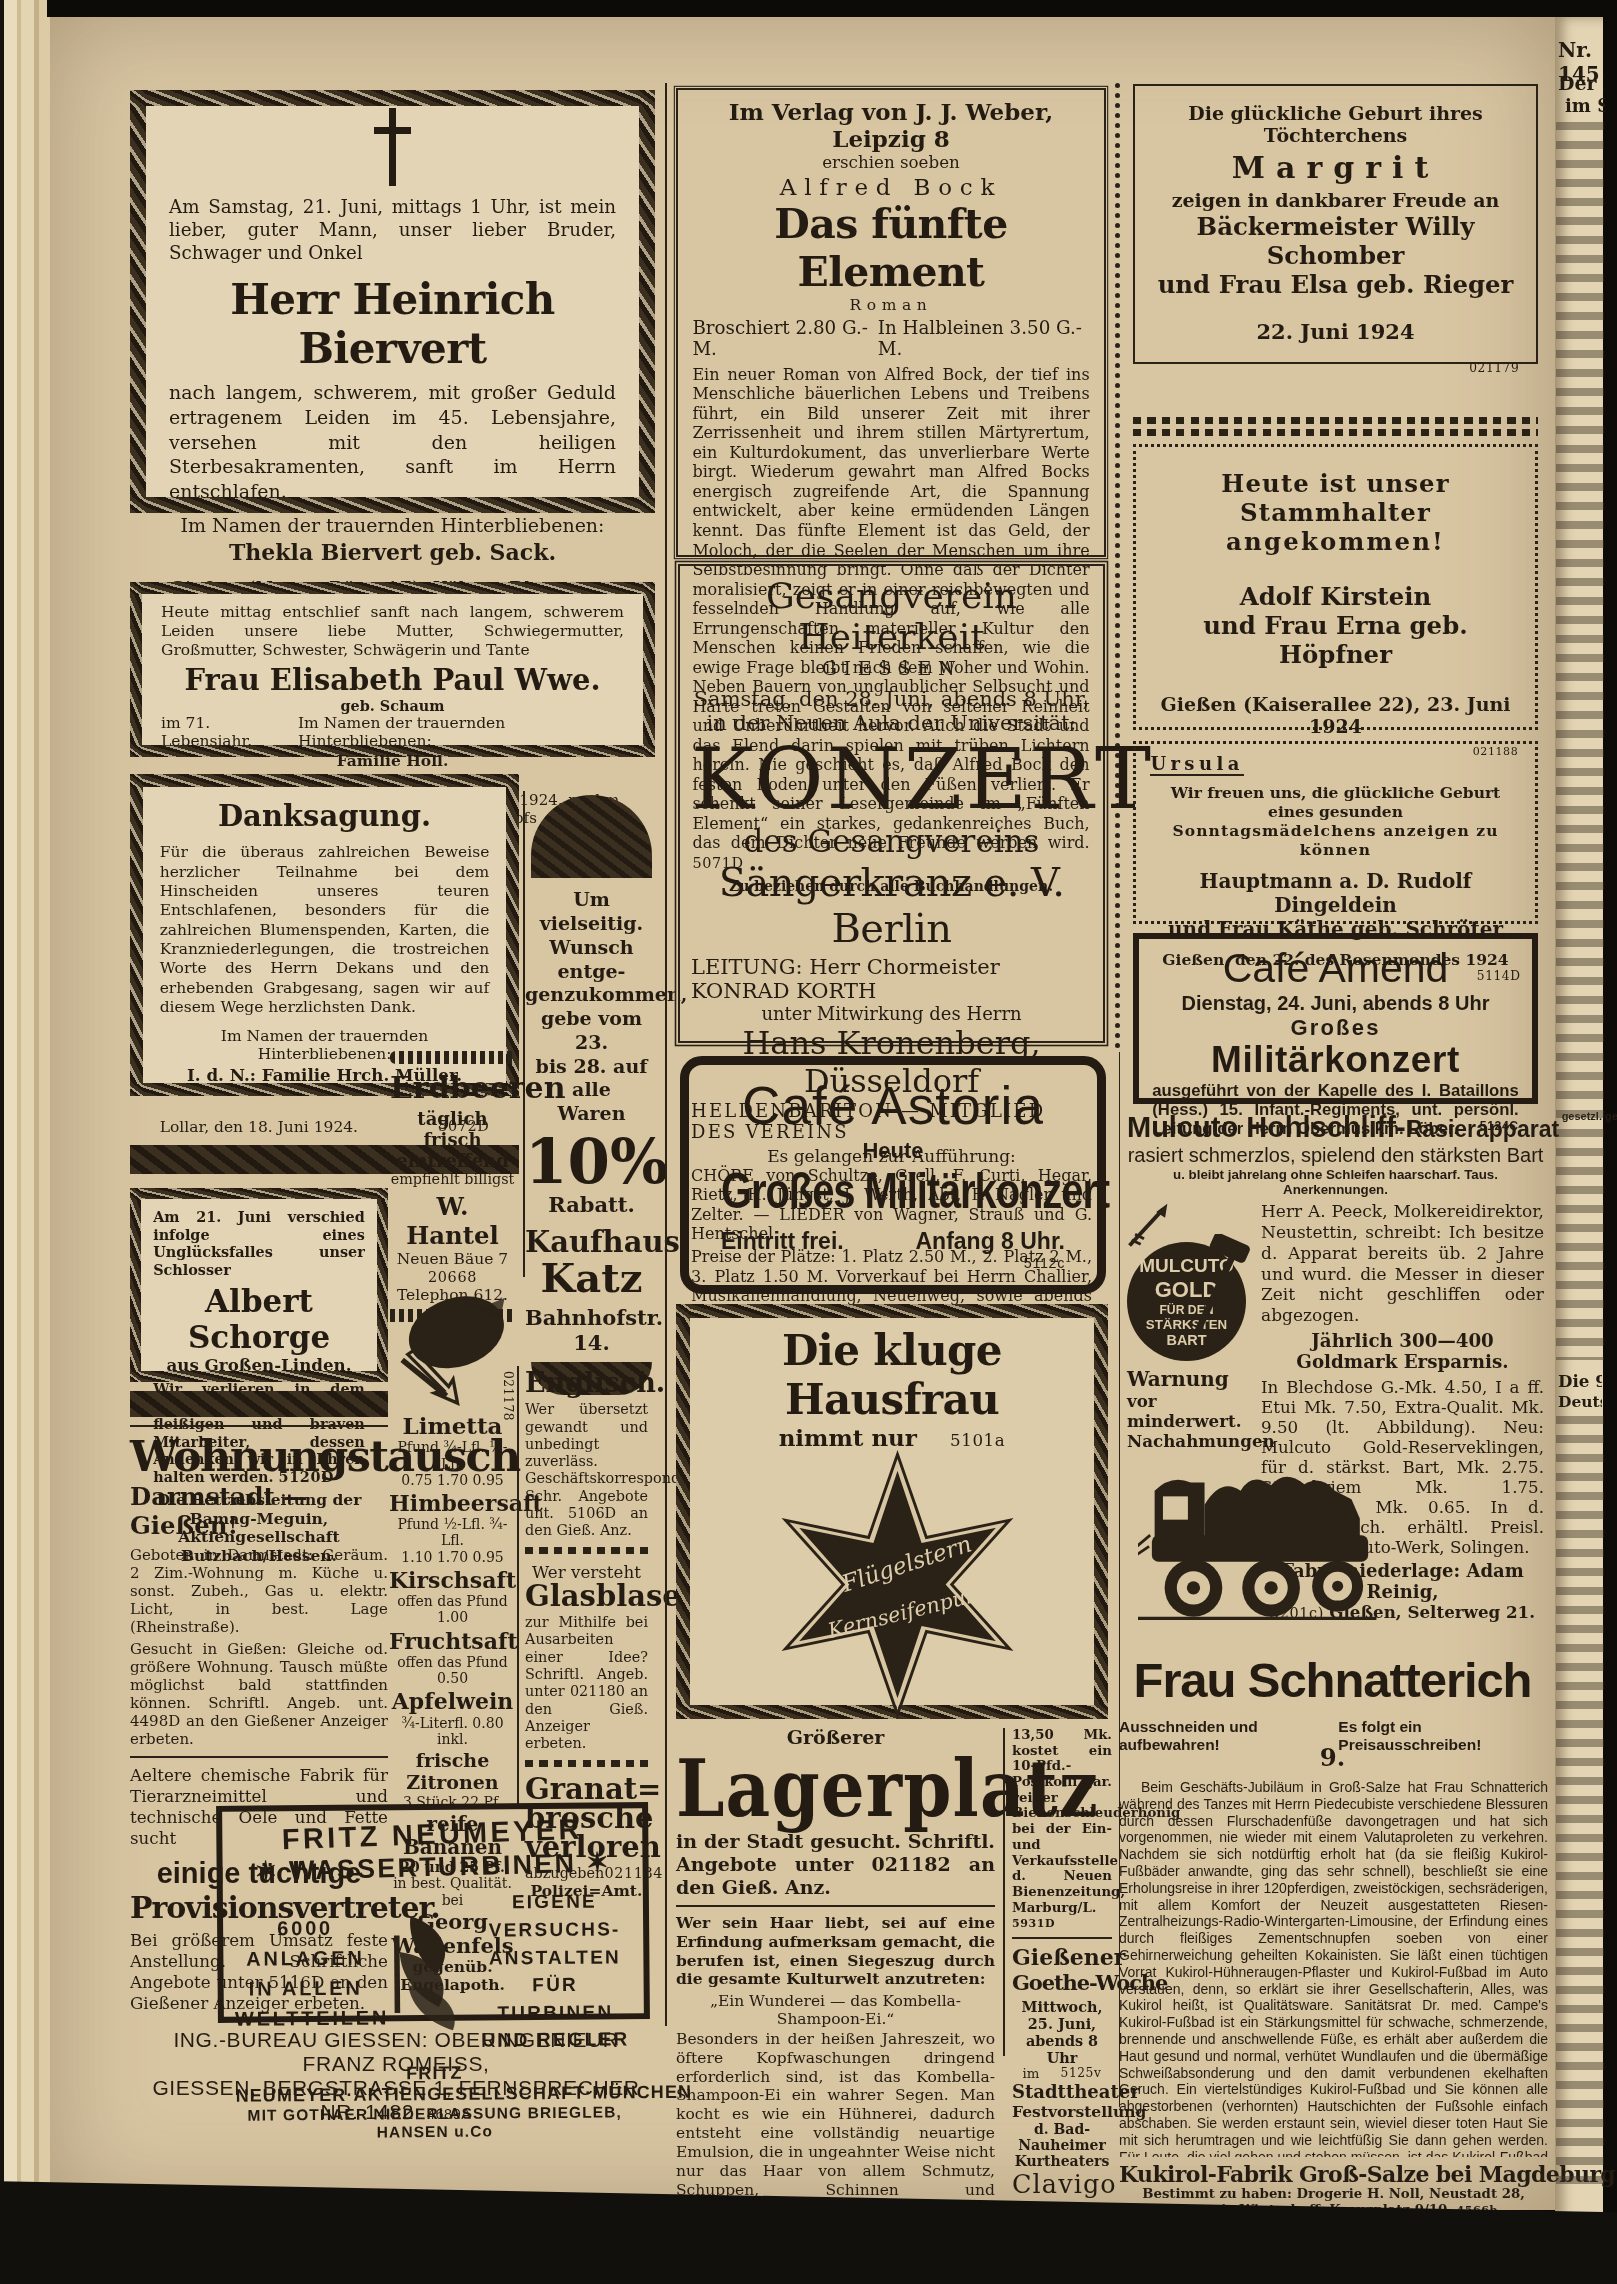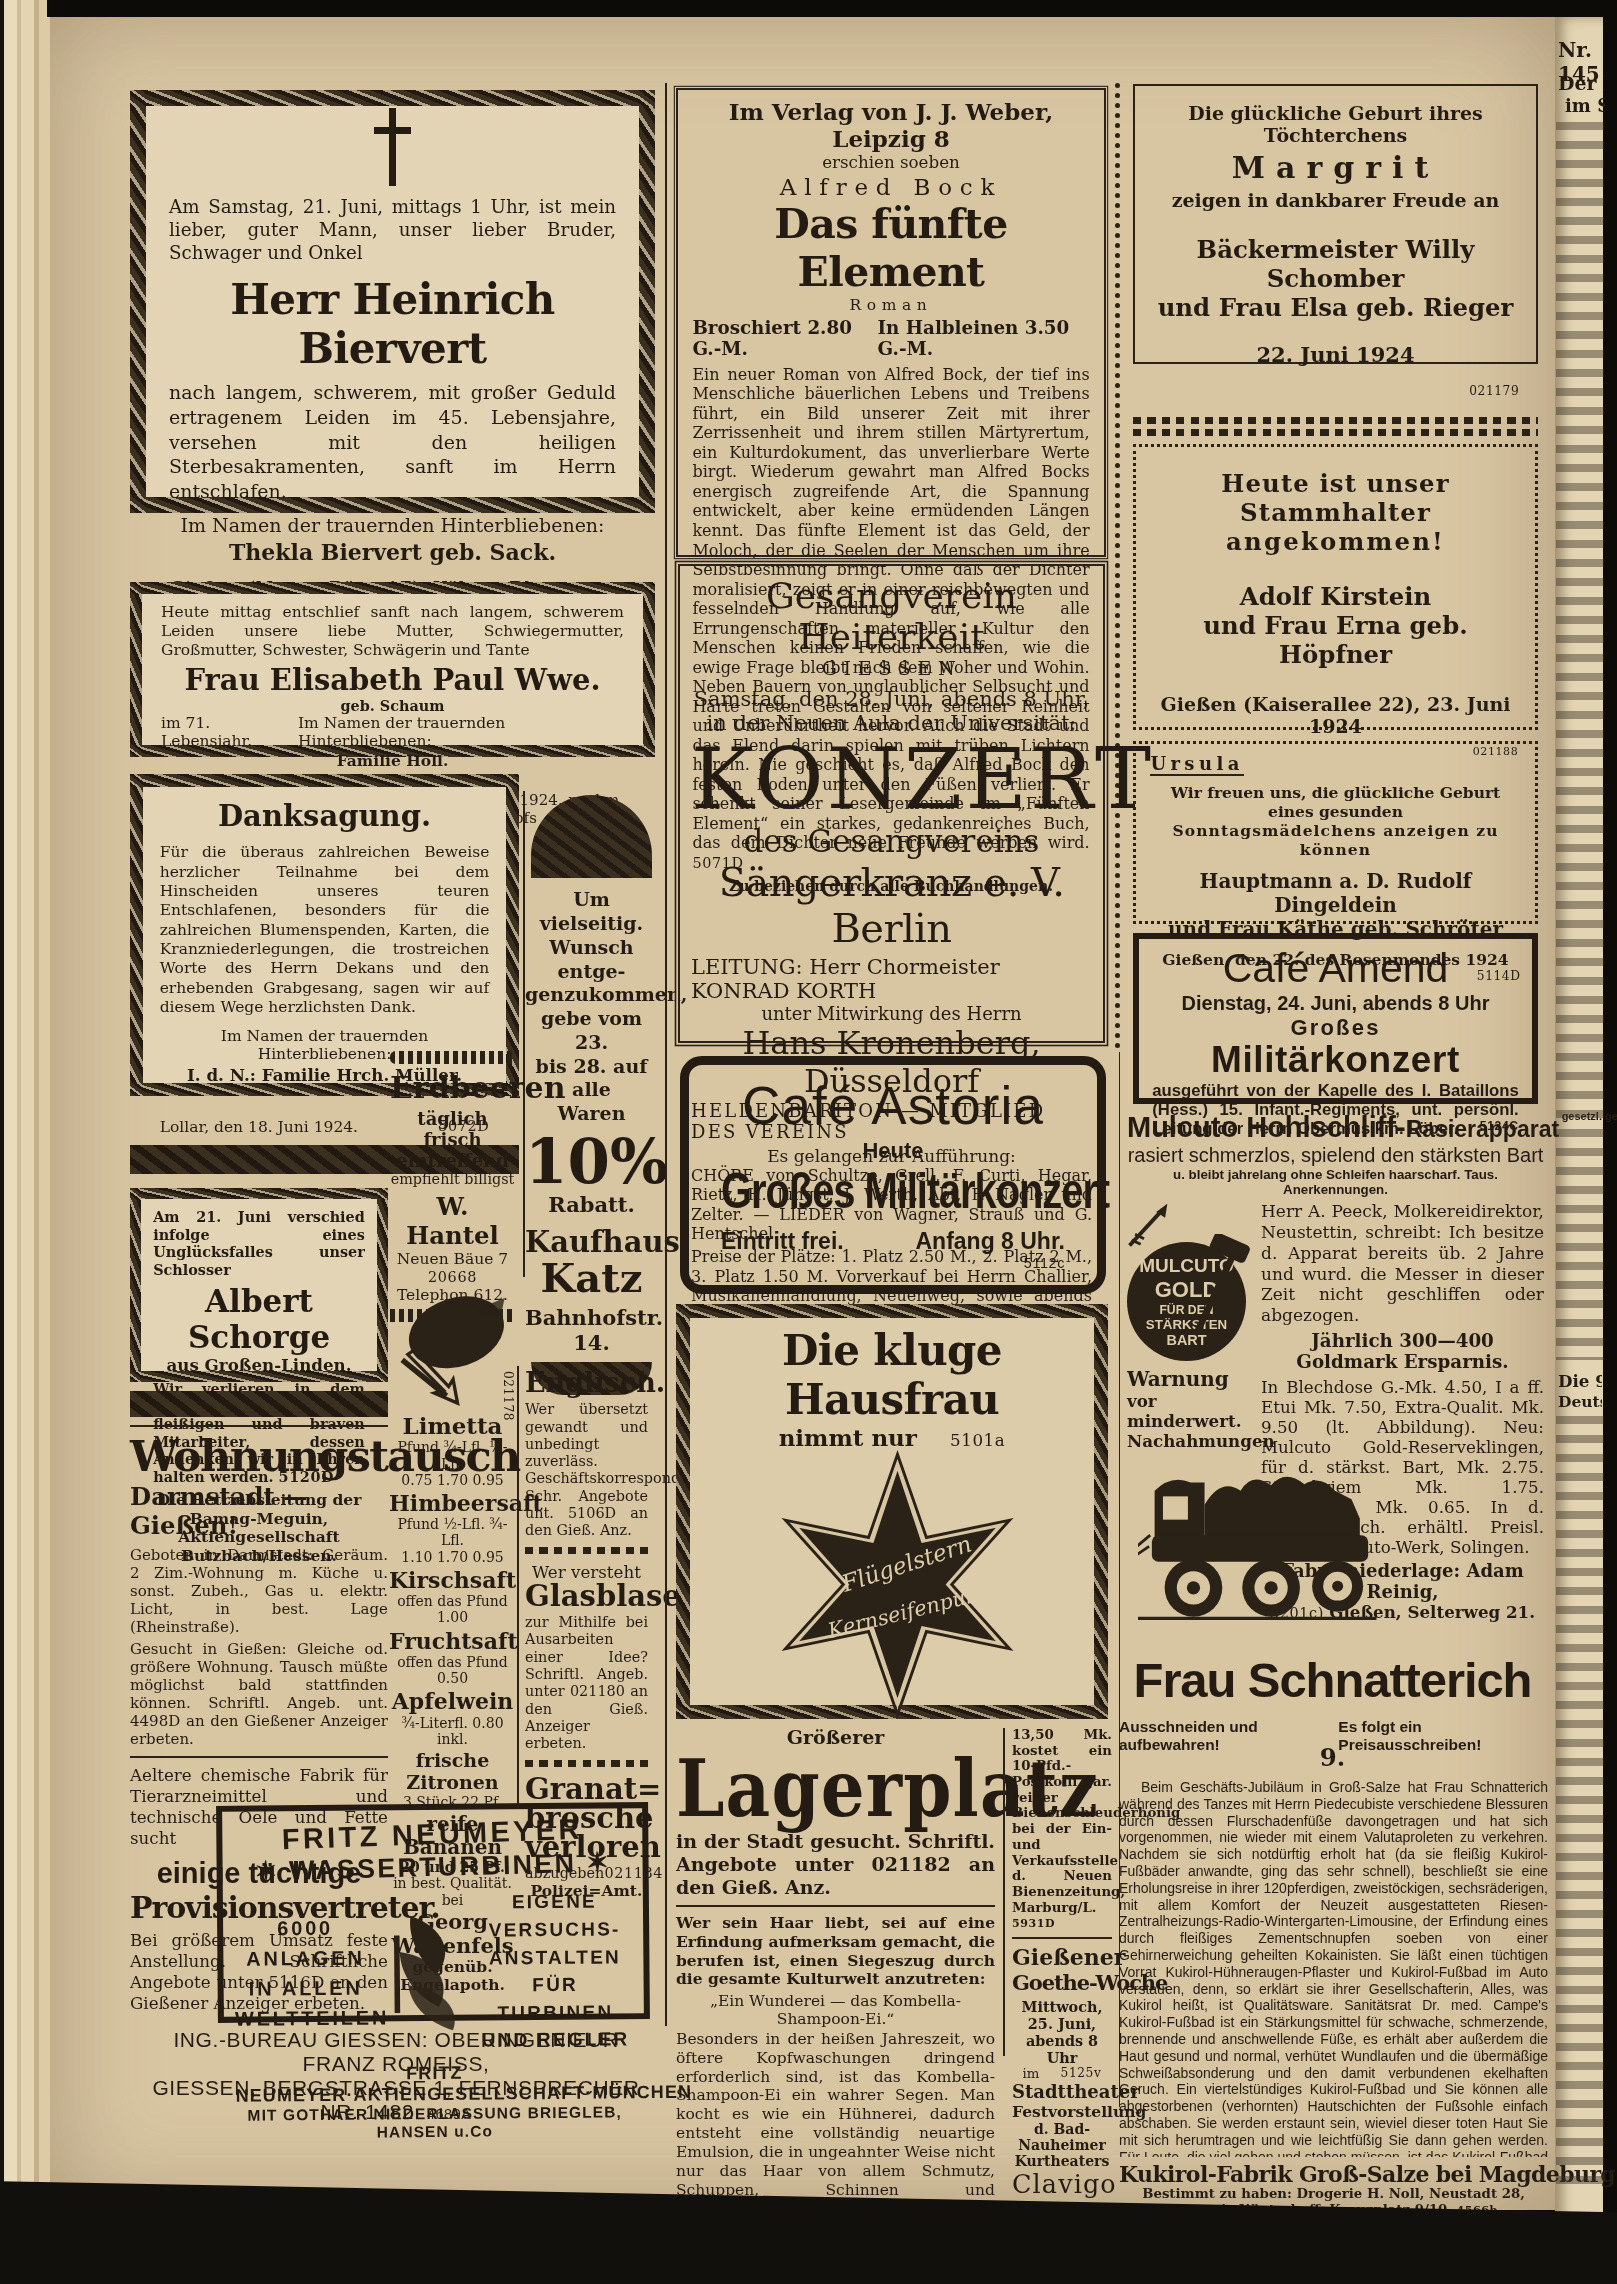--- a/index.html
+++ b/index.html
@@ -228,21 +228,21 @@
   <div class="abs rule" style="left:665px;top:83px;width:1.7px;height:1943px;"></div>
   <div class="abs" style="left:1115px;top:83px;width:0;height:966px;border-left:5px dotted #2b2217;"></div>
   <div class="abs rule" style="left:1119px;top:1052px;width:1.1px;height:1055px;"></div>
 
   <div class="abs" style="left:676px;top:88px;width:430px;height:469px;border:2.2px solid #2b2217;box-shadow:0 0 0 1.1px #d8c5a2,0 0 0 2.2px #2b2217;box-sizing:border-box;padding:7.8px 14.4px;">
     <div class="c b" style="font-size:23px;">Im Verlag von J. J. Weber, Leipzig 8</div>
     <div class="c" style="font-size:16.7px;">erschien soeben</div>
     <div class="c" style="font-size:23px;letter-spacing:7.8px;margin-top:2.2px;">Alfred Bock</div>
     <div class="c b" style="font-size:41px;letter-spacing:-0.6px;">Das fünfte Element</div>
     <div class="c" style="font-size:15.5px;letter-spacing:5.6px;">Roman</div>
-    <div style="display:flex;justify-content:space-between;font-size:18.3px;font-weight:bold;margin-top:3.3px;align-items:flex-end;">
+    <div style="display:flex;justify-content:space-between;font-size:18.3px;font-weight:normal;margin-top:3.3px;align-items:flex-end;">
       <span>Broschiert 2.80 G.-M.</span>
       <span>In Halbleinen 3.50 G.-M.</span>
     </div>
     <div class="j" style="font-size:16px;line-height:1.22;margin-top:5.6px;">
       <span>Ein neuer Roman von Alfred Bock, der tief ins Menschliche bäuerlichen Lebens und Treibens führt, ein Bild unserer Zeit mit ihrer Zerrissenheit und ihrem stillen Märtyrertum, ein Kulturdokument, das unverlierbare Werte birgt. Wiederum gewahrt man Alfred Bocks energisch zugreifende Art, die Spannung entwickelt, aber keine ermüdenden Längen kennt. Das fünfte Element ist das Geld, der Moloch, der die Seelen der Menschen um ihre Selbstbesinnung bringt. Ohne daß der Dichter moralisiert, zeigt er in einer reichbewegten und fesselnden Handlung auf, wie alle Errungenschaften materieller Kultur den Menschen keinen Frieden schaffen, wie die ewige Frage bleibt nach dem Woher und Wohin. Neben Bauern von unglaublicher Selbsucht und Härte treten Gestalten von seltener Reinheit und Unberührtheit hervor. Auch die Stadt und das Elend darin spielen mit trüben Lichtern herein. Nie geschieht es, daß Alfred Bock den festen Boden unter den Füßen verliert. Er schenkt seiner Lesergemeinde im „Fünften Element“ ein starkes, gedankenreiches Buch, das dem Dichter neue Freunde werben wird.</span> <span class="code">5071D</span>
     </div>
     <div class="c b" style="font-size:14px;margin-top:5.6px;">Zu beziehen durch alle Buchhandlungen.</div>
   </div>
 
   <div class="abs" style="left:678px;top:564px;width:427px;height:479px;border:2.2px solid #2b2217;box-shadow:0 0 0 1.7px #d8c5a2,0 0 0 3.3px #2b2217;box-sizing:border-box;padding:9px 11px;">
@@ -322,21 +322,21 @@
     <div class="c b" style="font-size:14px;">d. Bad-Nauheimer Kurtheaters</div>
     <div class="c" style="font-size:25.5px;letter-spacing:1.1px;">Clavigo</div>
     <div class="j" style="font-size:13.3px;line-height:1.18;margin-top:2.2px;">Trauerspiel in fünf Aufzügen von Joh. Wolfgang v. Goethe.</div>
     <div class="j b" style="font-size:13.3px;line-height:1.18;margin-top:2.2px;">Eintrittskarten in d. Musikalienhandlg. Challier. Am Tage der Aufführung nur an der Theaterkasse.</div>
   </div>
 
   <div class="abs" style="left:1133px;top:84px;width:405px;height:280px;border:2.2px solid #2b2217;box-sizing:border-box;padding:15.5px 16.7px;">
     <div class="c b" style="font-size:19px;">Die glückliche Geburt ihres Töchterchens</div>
     <div class="c b" style="font-size:30px;letter-spacing:11px;margin-top:4.4px;">Margrit</div>
     <div class="c b" style="font-size:19px;margin-top:4.4px;">zeigen in dankbarer Freude an</div>
-    <div class="c b" style="font-size:24.4px;margin-top:24px;">Bäckermeister Willy Schomber</div>
+    <div class="c b" style="font-size:24.4px;margin-top:1px;">Bäckermeister Willy Schomber</div>
     <div class="c b" style="font-size:24.4px;">und Frau Elsa geb. Rieger</div>
     <div class="c b" style="font-size:21px;margin-top:20px;">22. Juni 1924</div>
     <div class="code" style="text-align:right;margin-top:16.7px;font-size:12.2px;">021179</div>
   </div>
   <div class="abs chain" style="left:1133px;top:417px;width:405px;"></div>
   <div class="abs chain" style="left:1133px;top:429px;width:405px;"></div>
 
   <div class="abs dotbox" style="left:1133px;top:444px;width:405px;height:286px;box-sizing:border-box;padding:22px 16.7px;">
     <div class="c b" style="font-size:24.4px;letter-spacing:1.1px;">Heute ist unser Stammhalter</div>
     <div class="c b" style="font-size:24.4px;letter-spacing:2.2px;">angekommen!</div>

